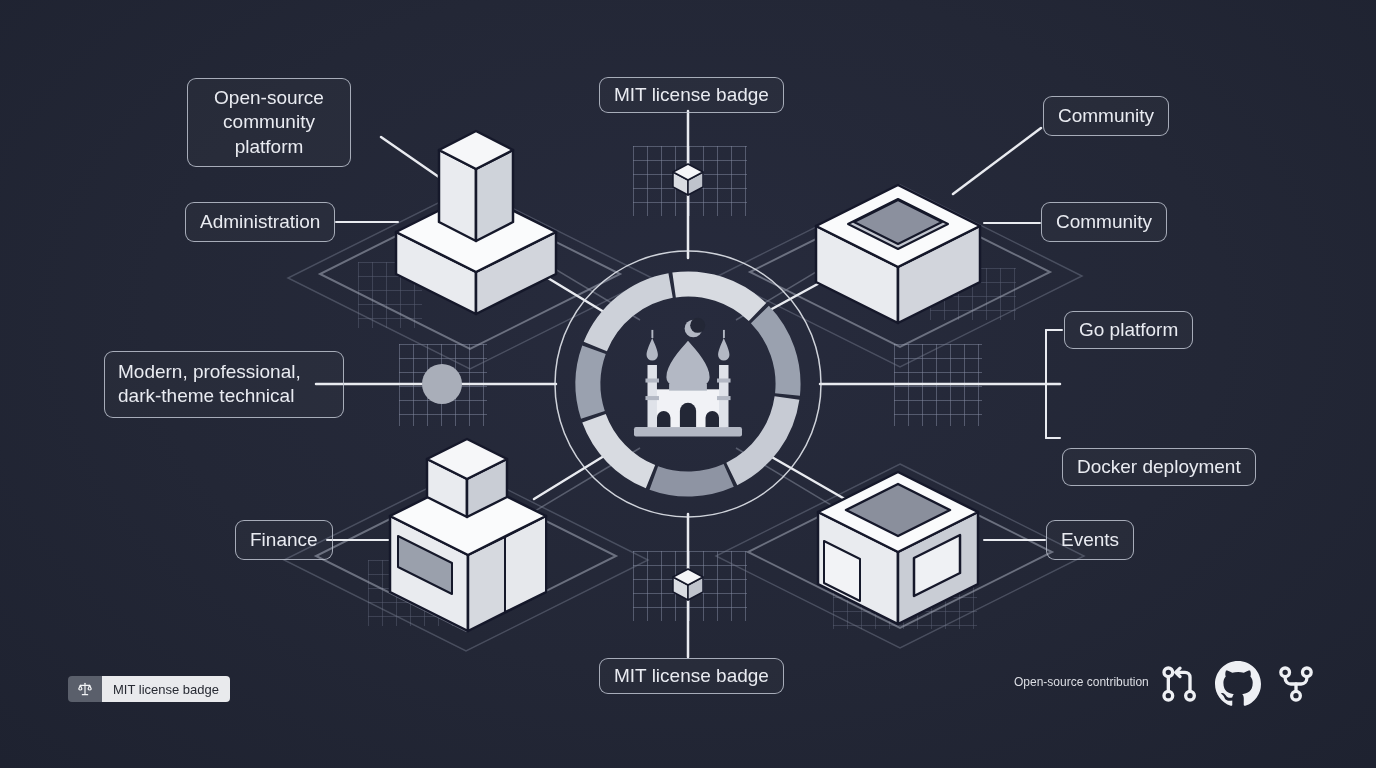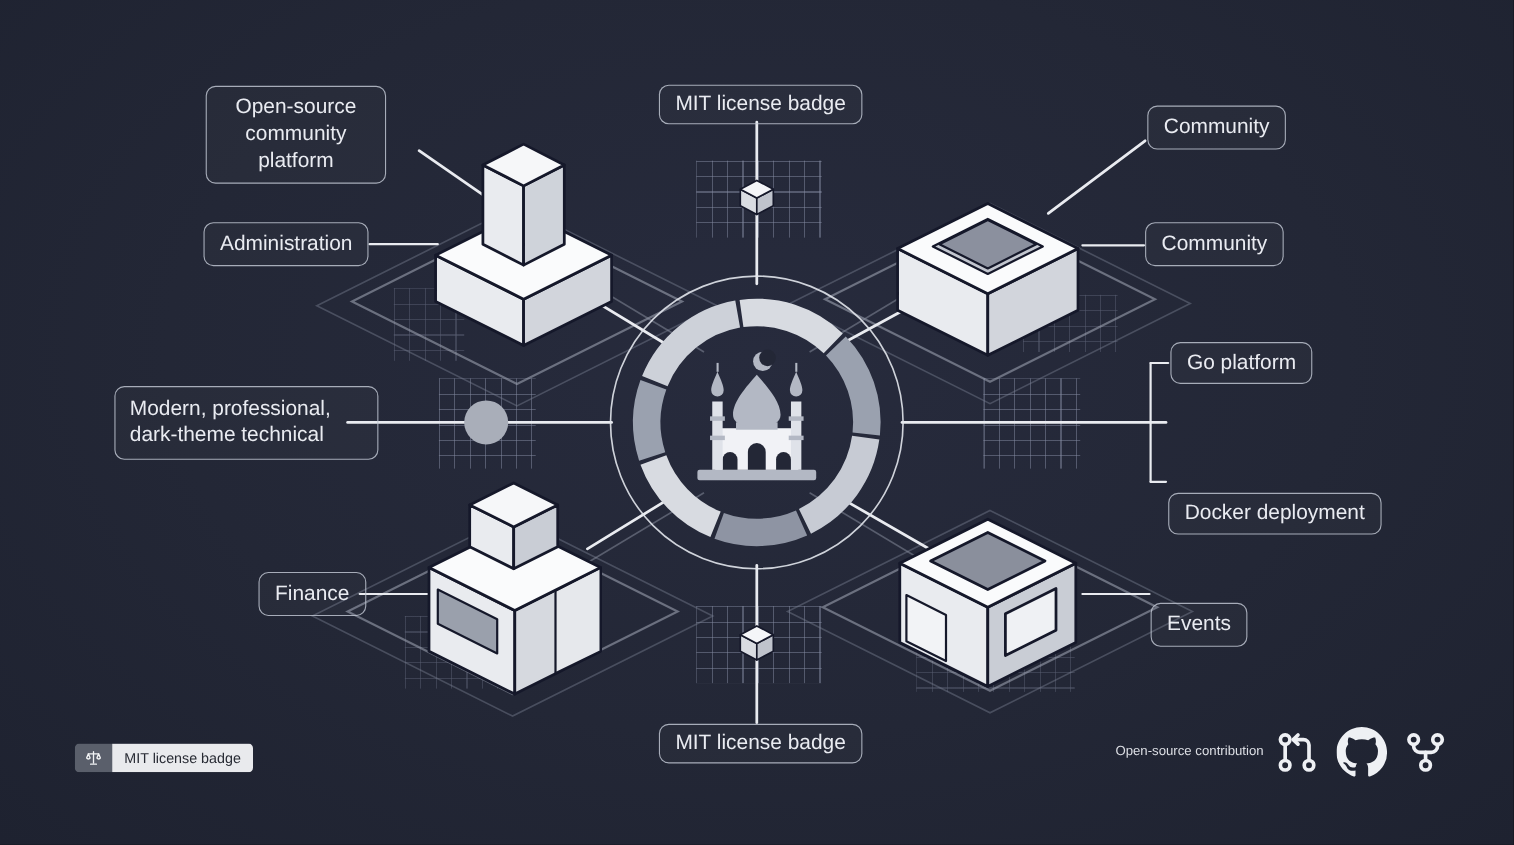--- a/index.html
+++ b/index.html
@@ -176,21 +176,21 @@
 
   <div class="label multi center" style="left:187px;top:78px;width:164px;">Open-source community platform</div>
   <div class="label" style="left:185px;top:202px;">Administration</div>
   <div class="label" style="left:599px;top:77px;padding:5px 14px;">MIT license badge</div>
   <div class="label" style="left:1043px;top:96px;">Community</div>
   <div class="label" style="left:1041px;top:202px;">Community</div>
   <div class="label" style="left:1064px;top:311px;padding:6px 14px;">Go platform</div>
   <div class="label" style="left:1062px;top:419px;padding:6px 14px;margin-top:29px;">Docker deployment</div>
   <div class="label multi" style="left:104px;top:351px;width:240px;padding:8px 13px;">Modern, professional, dark-theme technical</div>
   <div class="label" style="left:235px;top:520px;">Finance</div>
-  <div class="label" style="left:1046px;top:548px;">Events</div>
+  <div class="label" style="left:1046px;top:520px;">Events</div>
   <div class="label" style="left:599px;top:658px;padding:5px 14px;">MIT license badge</div>
 
   <div class="badge">
     <div class="badge-icon-seg">
       <svg width="16" height="16" viewBox="0 0 24 24" fill="none" stroke="#f2f3f5" stroke-width="1.8" stroke-linecap="round" stroke-linejoin="round">
         <line x1="12" y1="3.5" x2="12" y2="19"></line>
         <line x1="5" y1="6.5" x2="19" y2="6.5"></line>
         <path d="M5 6.5 L2.6 12 a2.7 2.7 0 0 0 4.8 0 Z"></path>
         <path d="M19 6.5 L16.6 12 a2.7 2.7 0 0 0 4.8 0 Z"></path>
         <line x1="8" y1="20.5" x2="16" y2="20.5"></line>

